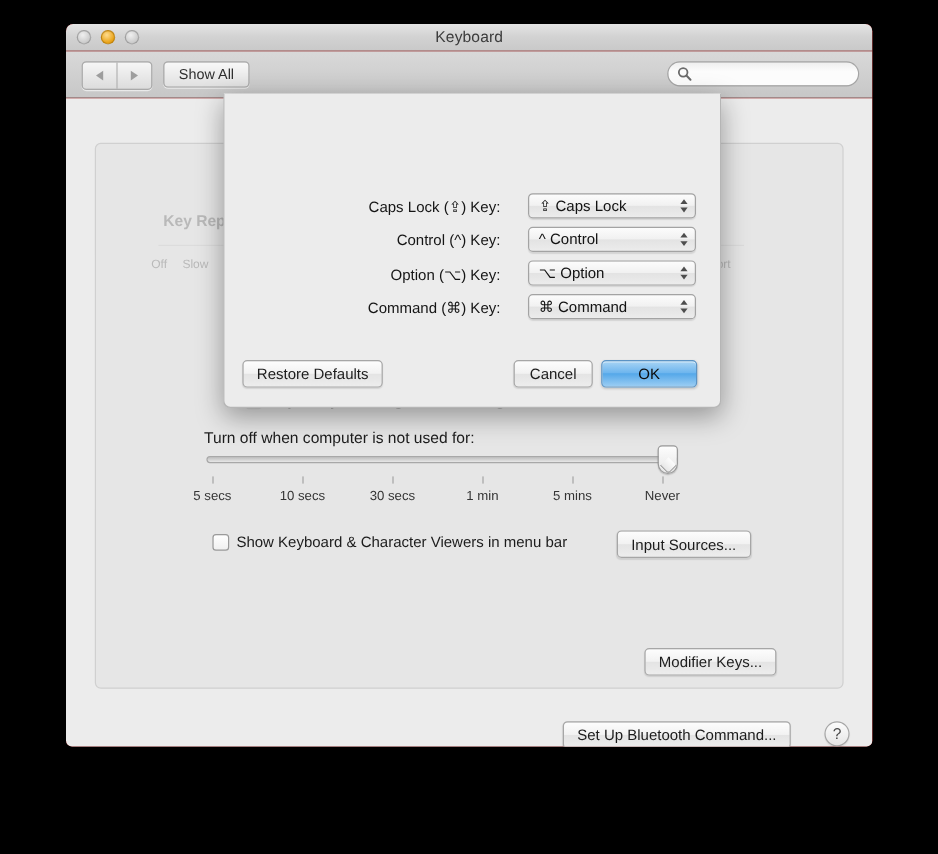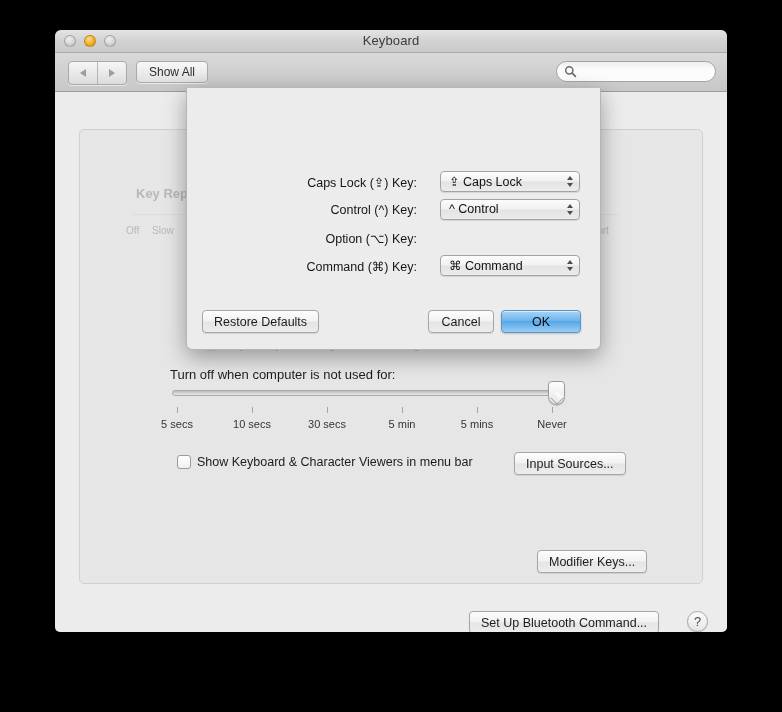--- a/index.html
+++ b/index.html
@@ -8,21 +8,21 @@
     width: 782px; height: 712px;
     overflow: hidden;
     font-family: "Liberation Sans", sans-serif;
     -webkit-font-smoothing: antialiased;
   }
   #root { position: relative; width: 782px; height: 712px; background: #000; }
 
   
   .window {
     position: absolute;
-    left: 55px; top: 30px;
+    left: 55px; top: 20px;
     width: 672px; height: 602px;
     background: #b91c1c;
     border-radius: 6px 6px 5px 5px;
     box-shadow: 0 8px 28px rgba(0,0,0,0.75), 0 0 0 1px rgba(0,0,0,0.55);
     overflow: hidden;
   }
 
   
   .titlebar {
     position: relative;
@@ -315,21 +315,21 @@
         <div class="tickmark" style="left:97px;  top:277px;"></div>
         <div class="tickmark" style="left:172px; top:277px;"></div>
         <div class="tickmark" style="left:247px; top:277px;"></div>
         <div class="tickmark" style="left:322px; top:277px;"></div>
         <div class="tickmark" style="left:397px; top:277px;"></div>
         <div class="tickmark" style="left:472px; top:277px;"></div>
 
         <div class="ticklabel" style="left:62px;  top:288px; width:70px;">5 secs</div>
         <div class="ticklabel" style="left:137px; top:288px; width:70px;">10 secs</div>
         <div class="ticklabel" style="left:212px; top:288px; width:70px;">30 secs</div>
-        <div class="ticklabel" style="left:287px; top:288px; width:70px;">5 min</div>
+        <div class="ticklabel" style="left:287px; top:288px; width:70px;">1 min</div>
         <div class="ticklabel" style="left:362px; top:288px; width:70px;">5 mins</div>
         <div class="ticklabel" style="left:437px; top:288px; width:70px;">Never</div>
 
         <div class="checkbox" style="left:97px; top:325px;"></div>
         <div class="cb-label" style="left:117px; top:325px;">Show Keyboard &amp; Character Viewers in menu bar</div>
         <div class="pushbtn" style="left:457px; top:420px;">
           <span>Modifier Keys...</span>
         </div>
 
         <div class="pushbtn" style="left:434px; top:322px;">
@@ -359,20 +359,27 @@
       <div class="row-label" style="left:50px; top:115px; width:180px;">Control (^) Key:</div>
       <div class="popup" style="left:253px; top:111px;">
         <span class="ptext">^ Control</span>
         <span class="arrows">
           <i class="ar up"></i>
             <i class="ar dn"></i>
         </span>
       </div>
 
       <div class="row-label" style="left:50px; top:143px; width:180px;">Option (⌥) Key:</div>
+      <div class="popup" style="left:253px; top:139px;">
+        <span class="ptext">⌥ Option</span>
+        <span class="arrows">
+          <i class="ar up"></i>
+            <i class="ar dn"></i>
+        </span>
+      </div>
 
       <div class="row-label" style="left:50px; top:171px; width:180px;">Command (⌘) Key:</div>
       <div class="popup" style="left:253px; top:167px;">
         <span class="ptext">⌘ Command</span>
         <span class="arrows">
           <i class="ar up"></i>
             <i class="ar dn"></i>
         </span>
       </div>
 

